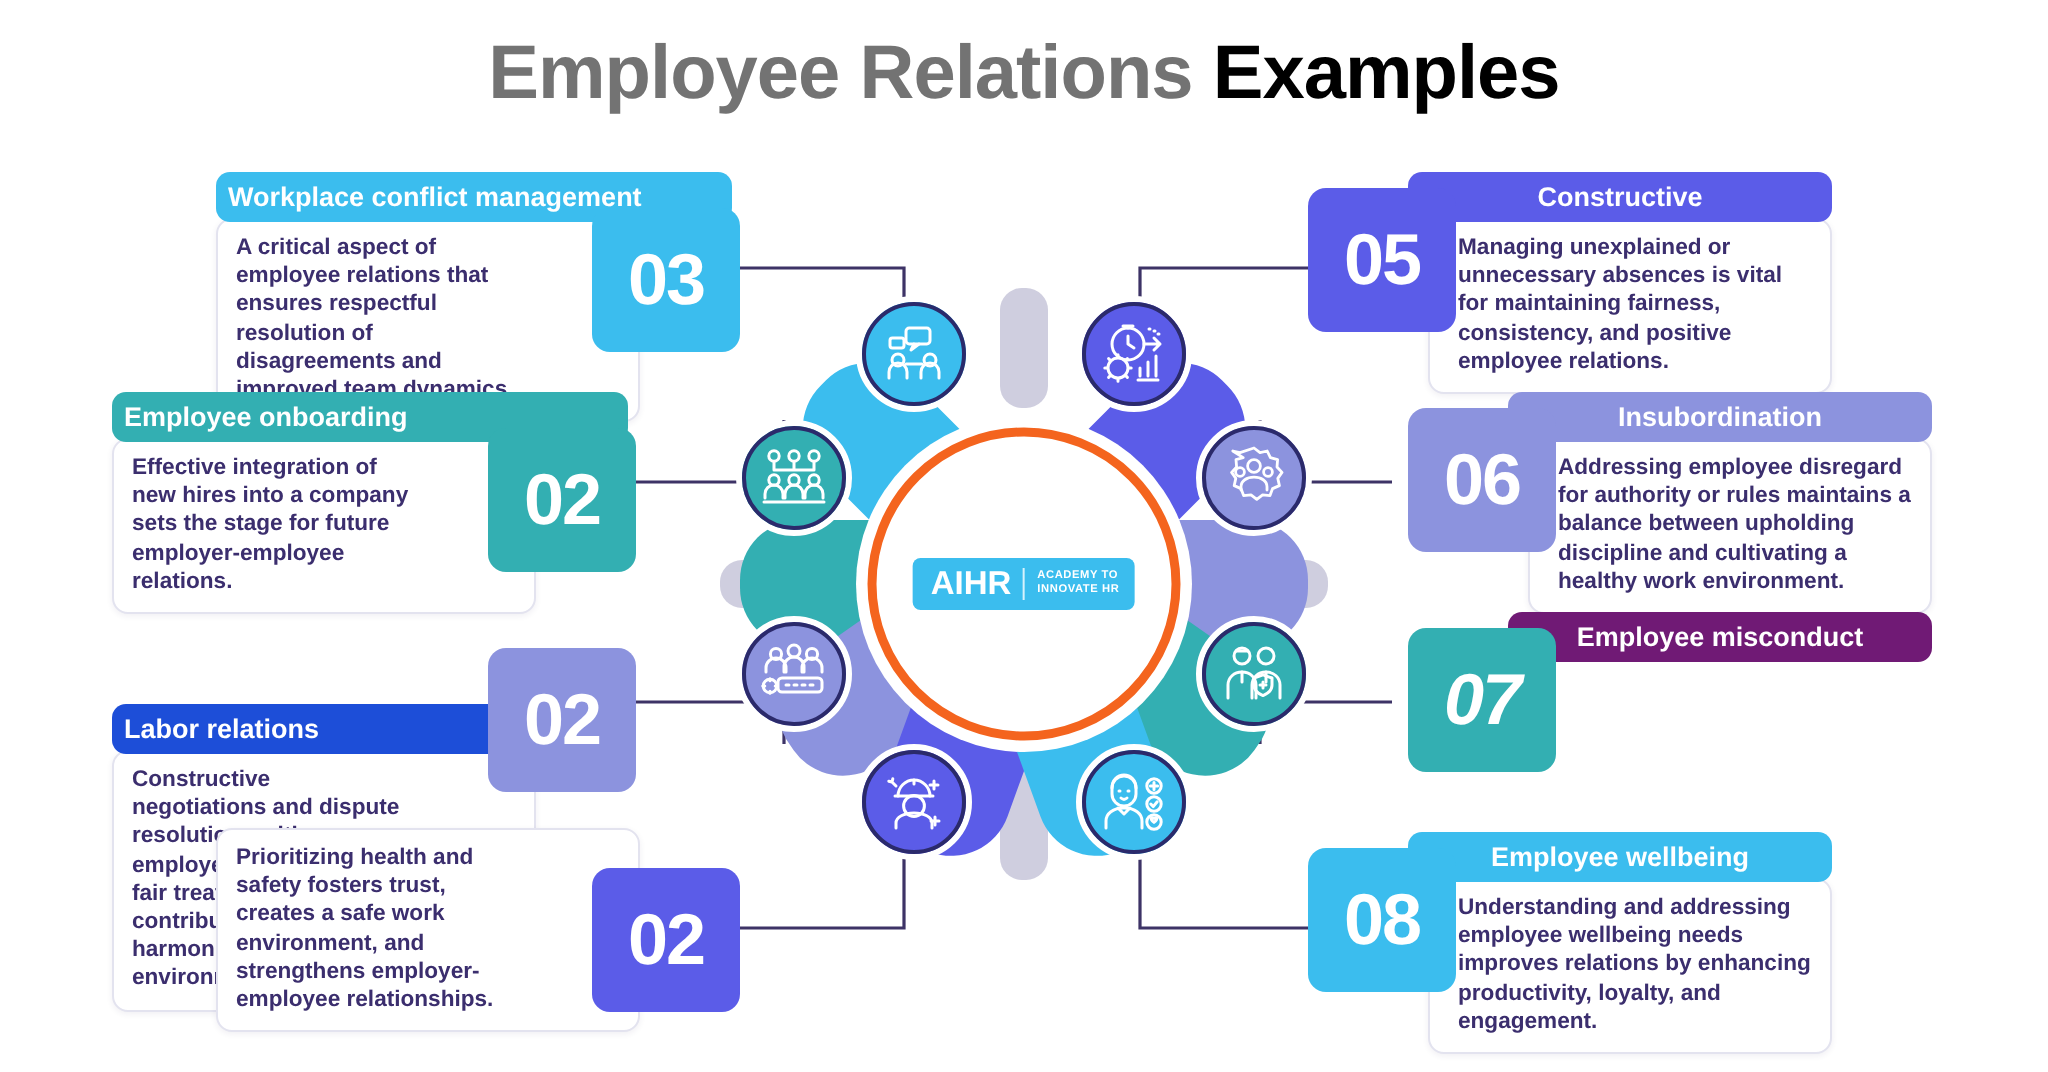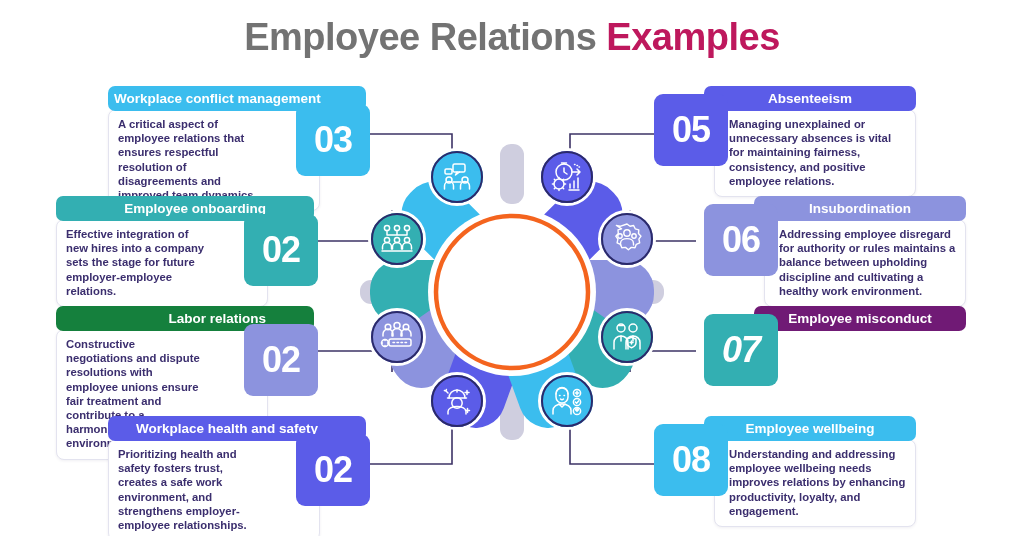--- a/index.html
+++ b/index.html
@@ -13,21 +13,21 @@
   .stage{position:absolute;inset:0;}
 
   
   .title{
     position:absolute;top:16px;left:0;width:1024px;
     text-align:center;
     font-size:38px;font-weight:bold;letter-spacing:-0.5px;
     white-space:nowrap;
   }
   .title .t-a{color:#737373;}
-  .title .t-b{color:#be185d;}
+  .title .t-b{color:#000000;}
 
   
   .card{position:absolute;width:258px;}
   .card .hdr{
     position:relative;
     height:25px;line-height:25px;
     border-radius:7px;
     color:#ffffff;
     font-size:13.5px;font-weight:bold;
     text-align:center;
@@ -56,21 +56,21 @@
     width:74px;height:72px;
     border-radius:9px;
     color:#ffffff;
     font-size:36px;font-weight:bold;
     display:flex;align-items:center;justify-content:center;
     z-index:5;
     letter-spacing:-1px;
   }
 
   
-  .card.left .hdr{text-align:right;padding-right:48px;}
+  .card.left .hdr{text-align:left;padding-right:48px;}
   .card.left .body{width:212px;padding-right:62px;}
   .card.left .num{right:-4px;top:18px;}
 
   
   .card.right .hdr{text-align:center;margin-left:46px;width:212px;}
   .card.right .body{margin-left:56px;width:202px;padding-left:14px;}
   .card.right .num{left:-4px;top:8px;}
 
   
   .conn{position:absolute;pointer-events:none;}
@@ -188,20 +188,28 @@
           <g transform="rotate(160 160 156)">
             <rect x="128" y="14" width="64" height="120" rx="30" fill="#3BBDEE"></rect>
           </g>
         </g>
 
         <circle cx="160" cy="156" r="84" fill="#ffffff"></circle>
         <circle cx="160" cy="156" r="76" fill="#ffffff" stroke="#F4641E" stroke-width="4.5"></circle>
       </g>
     </svg>
 
+    <div class="hub-logo">
+      <span class="lg-main">AIHR</span>
+      <span class="lg-div"></span>
+      <span class="lg-sub">
+        <span>ACADEMY TO</span><br>
+        <span>INNOVATE HR</span>
+      </span>
+    </div>
   </div>
 
   <div class="icon-badge" style="left:428px;top:148px;background:#3BBDEE;">
     <span class="ring"></span>
     <svg width="34" height="34" viewBox="0 0 34 34" fill="none" stroke="#ffffff" stroke-width="1.5" stroke-linecap="round" stroke-linejoin="round">
       <rect x="13" y="4" width="12" height="8" rx="1.6"></rect>
         <path d="M17 12l-1.5 3 4-3"></path>
       <rect x="5" y="9" width="7" height="5" rx="1.2"></rect>
       <circle cx="9" cy="20" r="3"></circle>
         <path d="M4.5 29v-3a4.5 4.5 0 0 1 9 0v3"></path>
@@ -317,33 +325,32 @@
     <div class="num" style="background:#3BBDEE;">03</div>
   </div>
 
   <div class="card left" style="left:56px;top:196px;">
     <div class="hdr" style="background:#33AFB2;">Employee onboarding</div>
     <div class="body">Effective integration of new hires into a company sets the stage for future employer-employee relations.</div>
     <div class="num" style="background:#33AFB2;">02</div>
   </div>
 
   <div class="card left" style="left:56px;top:306px;">
-    <div class="hdr" style="background:#15803d;">Labor relations</div>
+    <div class="hdr" style="background:#1d4ed8;margin-top:46px;">Labor relations</div>
     <div class="body">Constructive negotiations and dispute resolutions with employee unions ensure fair treatment and contribute to a harmonious work environment.</div>
     <div class="num" style="background:#8C93DE;">02</div>
   </div>
 
   <div class="card left" style="left:108px;top:416px;">
-    <div class="hdr" style="background:#5B5CE8;">Workplace health and safety</div>
     <div class="body">Prioritizing health and safety fosters trust, creates a safe work environment, and strengthens employer-employee relationships.</div>
     <div class="num" style="background:#5B5CE8;">02</div>
   </div>
 
   <div class="card right" style="left:658px;top:86px;">
-    <div class="hdr" style="background:#5B5CE8;">Absenteeism</div>
+    <div class="hdr" style="background:#5B5CE8;">Constructive</div>
     <div class="body">Managing unexplained or unnecessary absences is vital for maintaining fairness, consistency, and positive employee relations.</div>
     <div class="num" style="background:#5B5CE8;">05</div>
   </div>
 
   <div class="card right" style="left:708px;top:196px;">
     <div class="hdr" style="background:#8C93DE;">Insubordination</div>
     <div class="body">Addressing employee disregard for authority or rules maintains a balance between upholding discipline and cultivating a healthy work environment.</div>
     <div class="num" style="background:#8C93DE;">06</div>
   </div>
 

